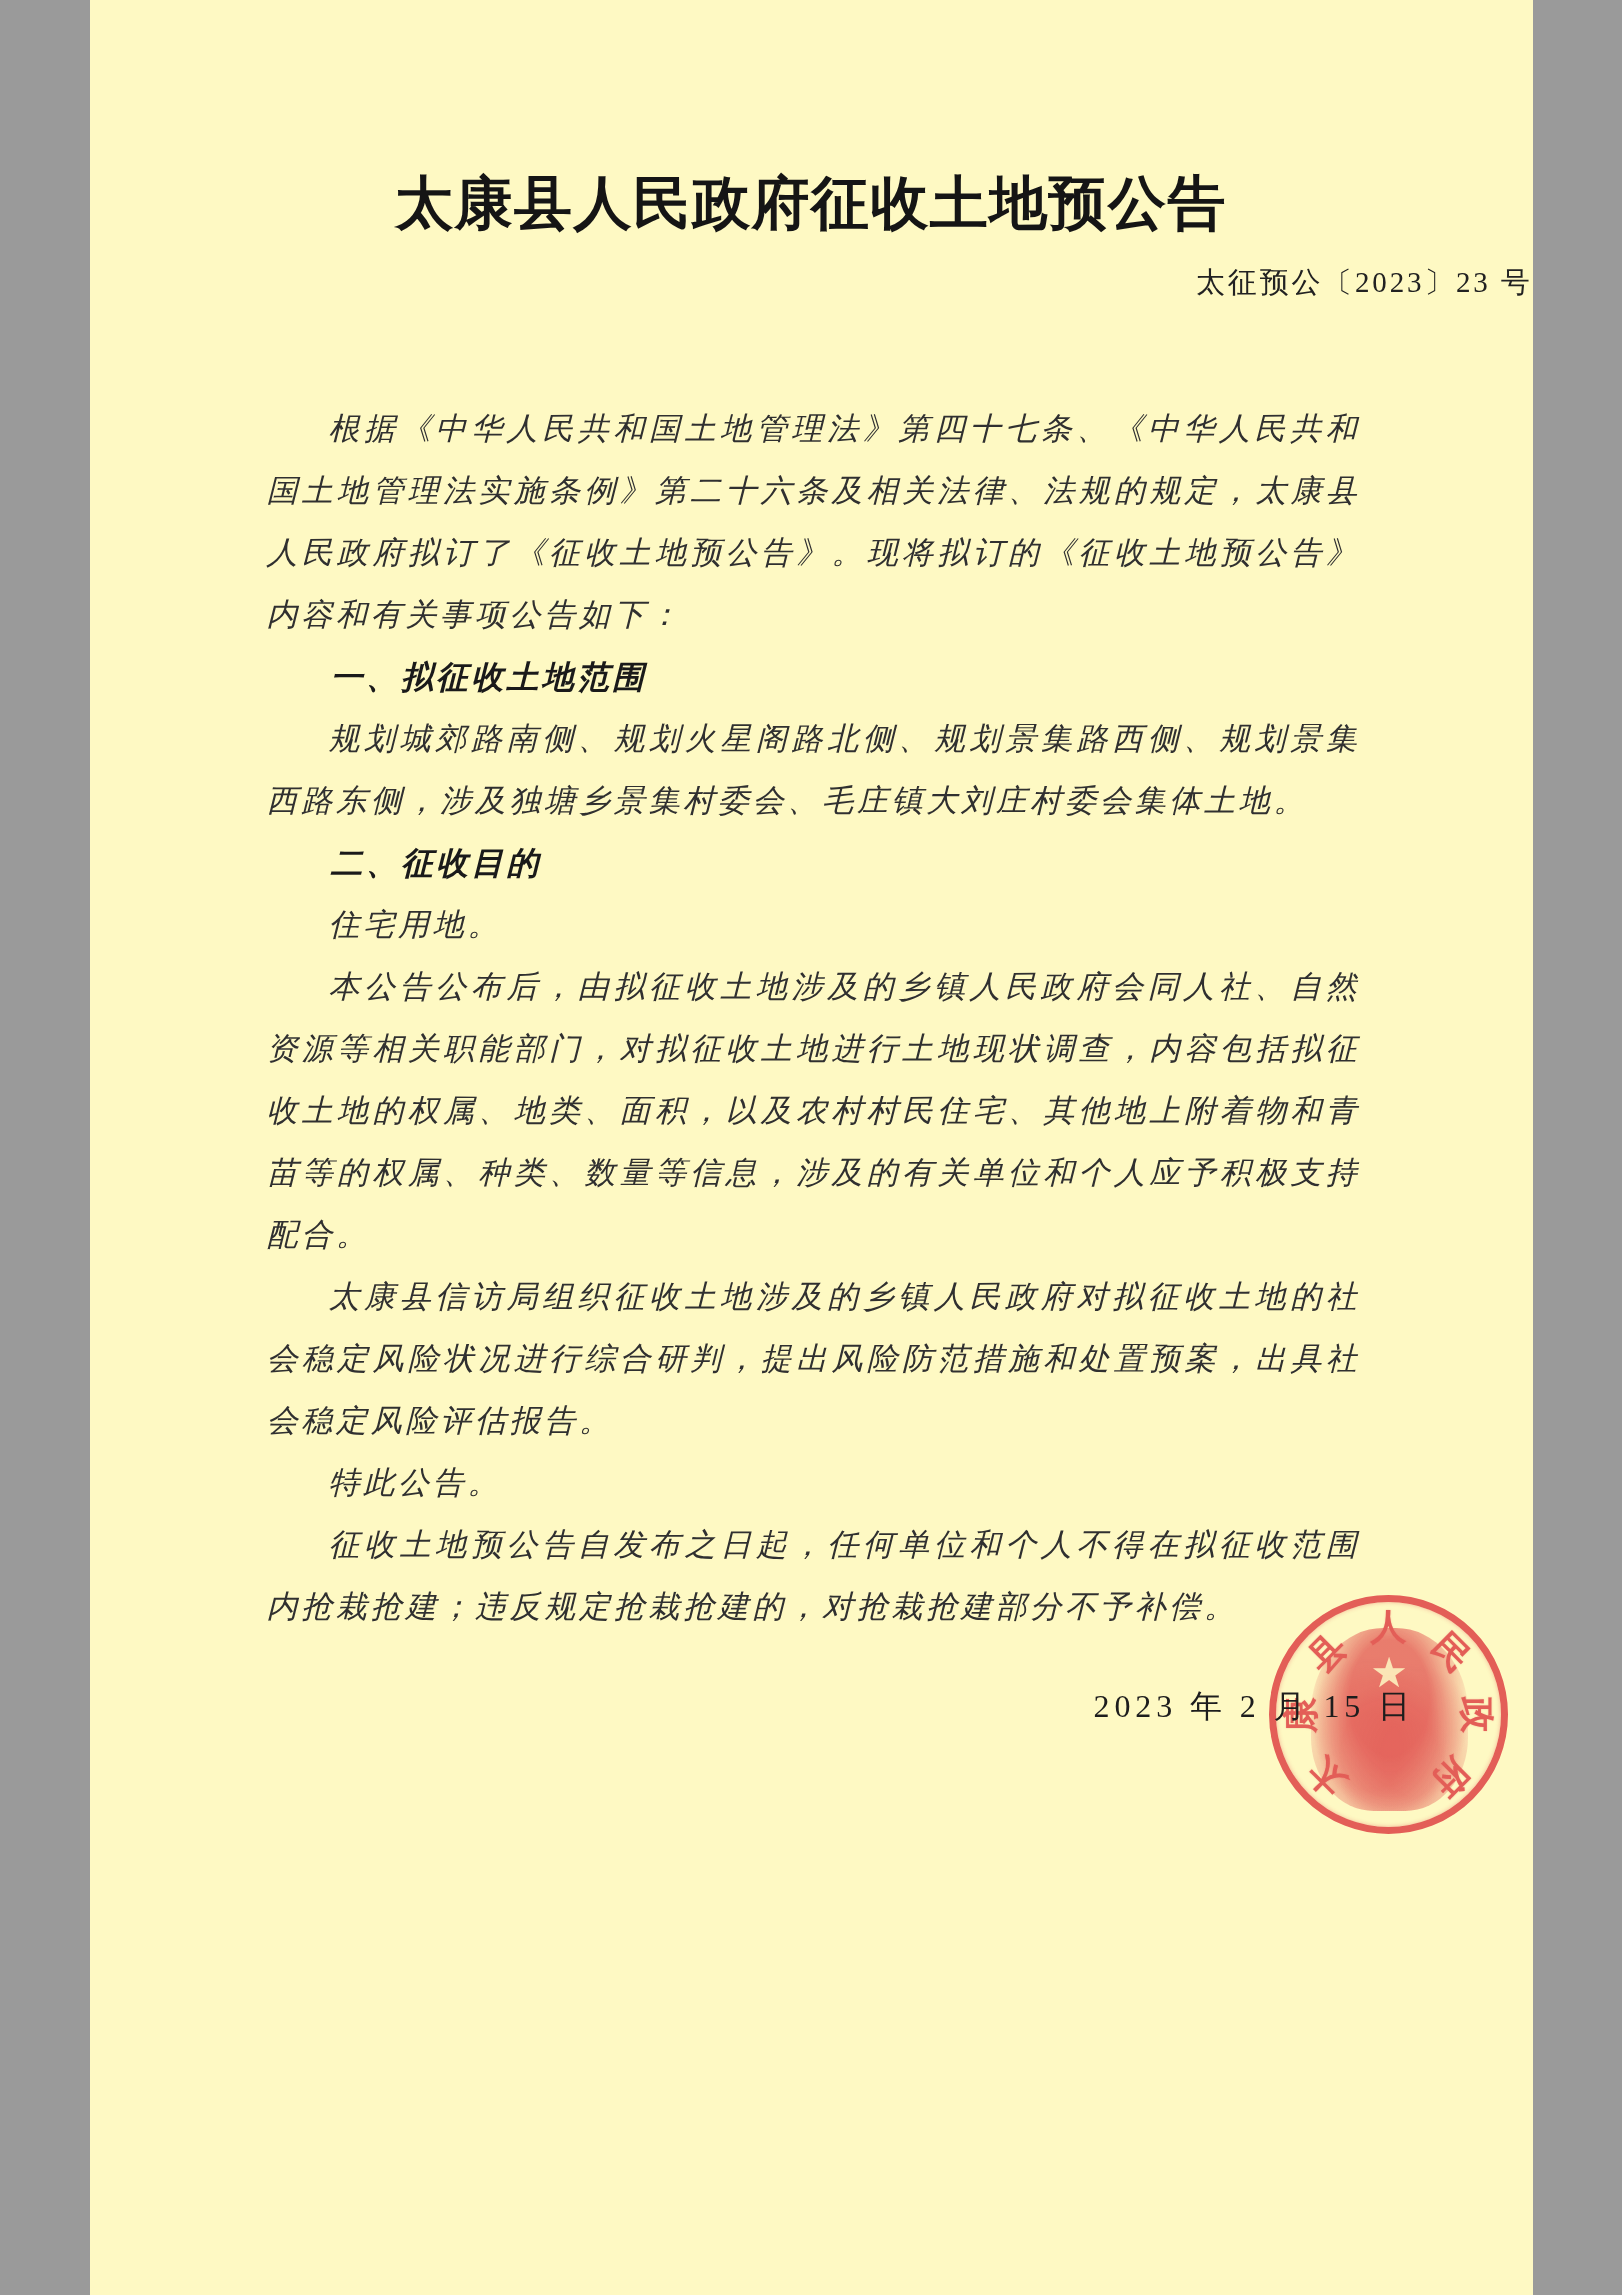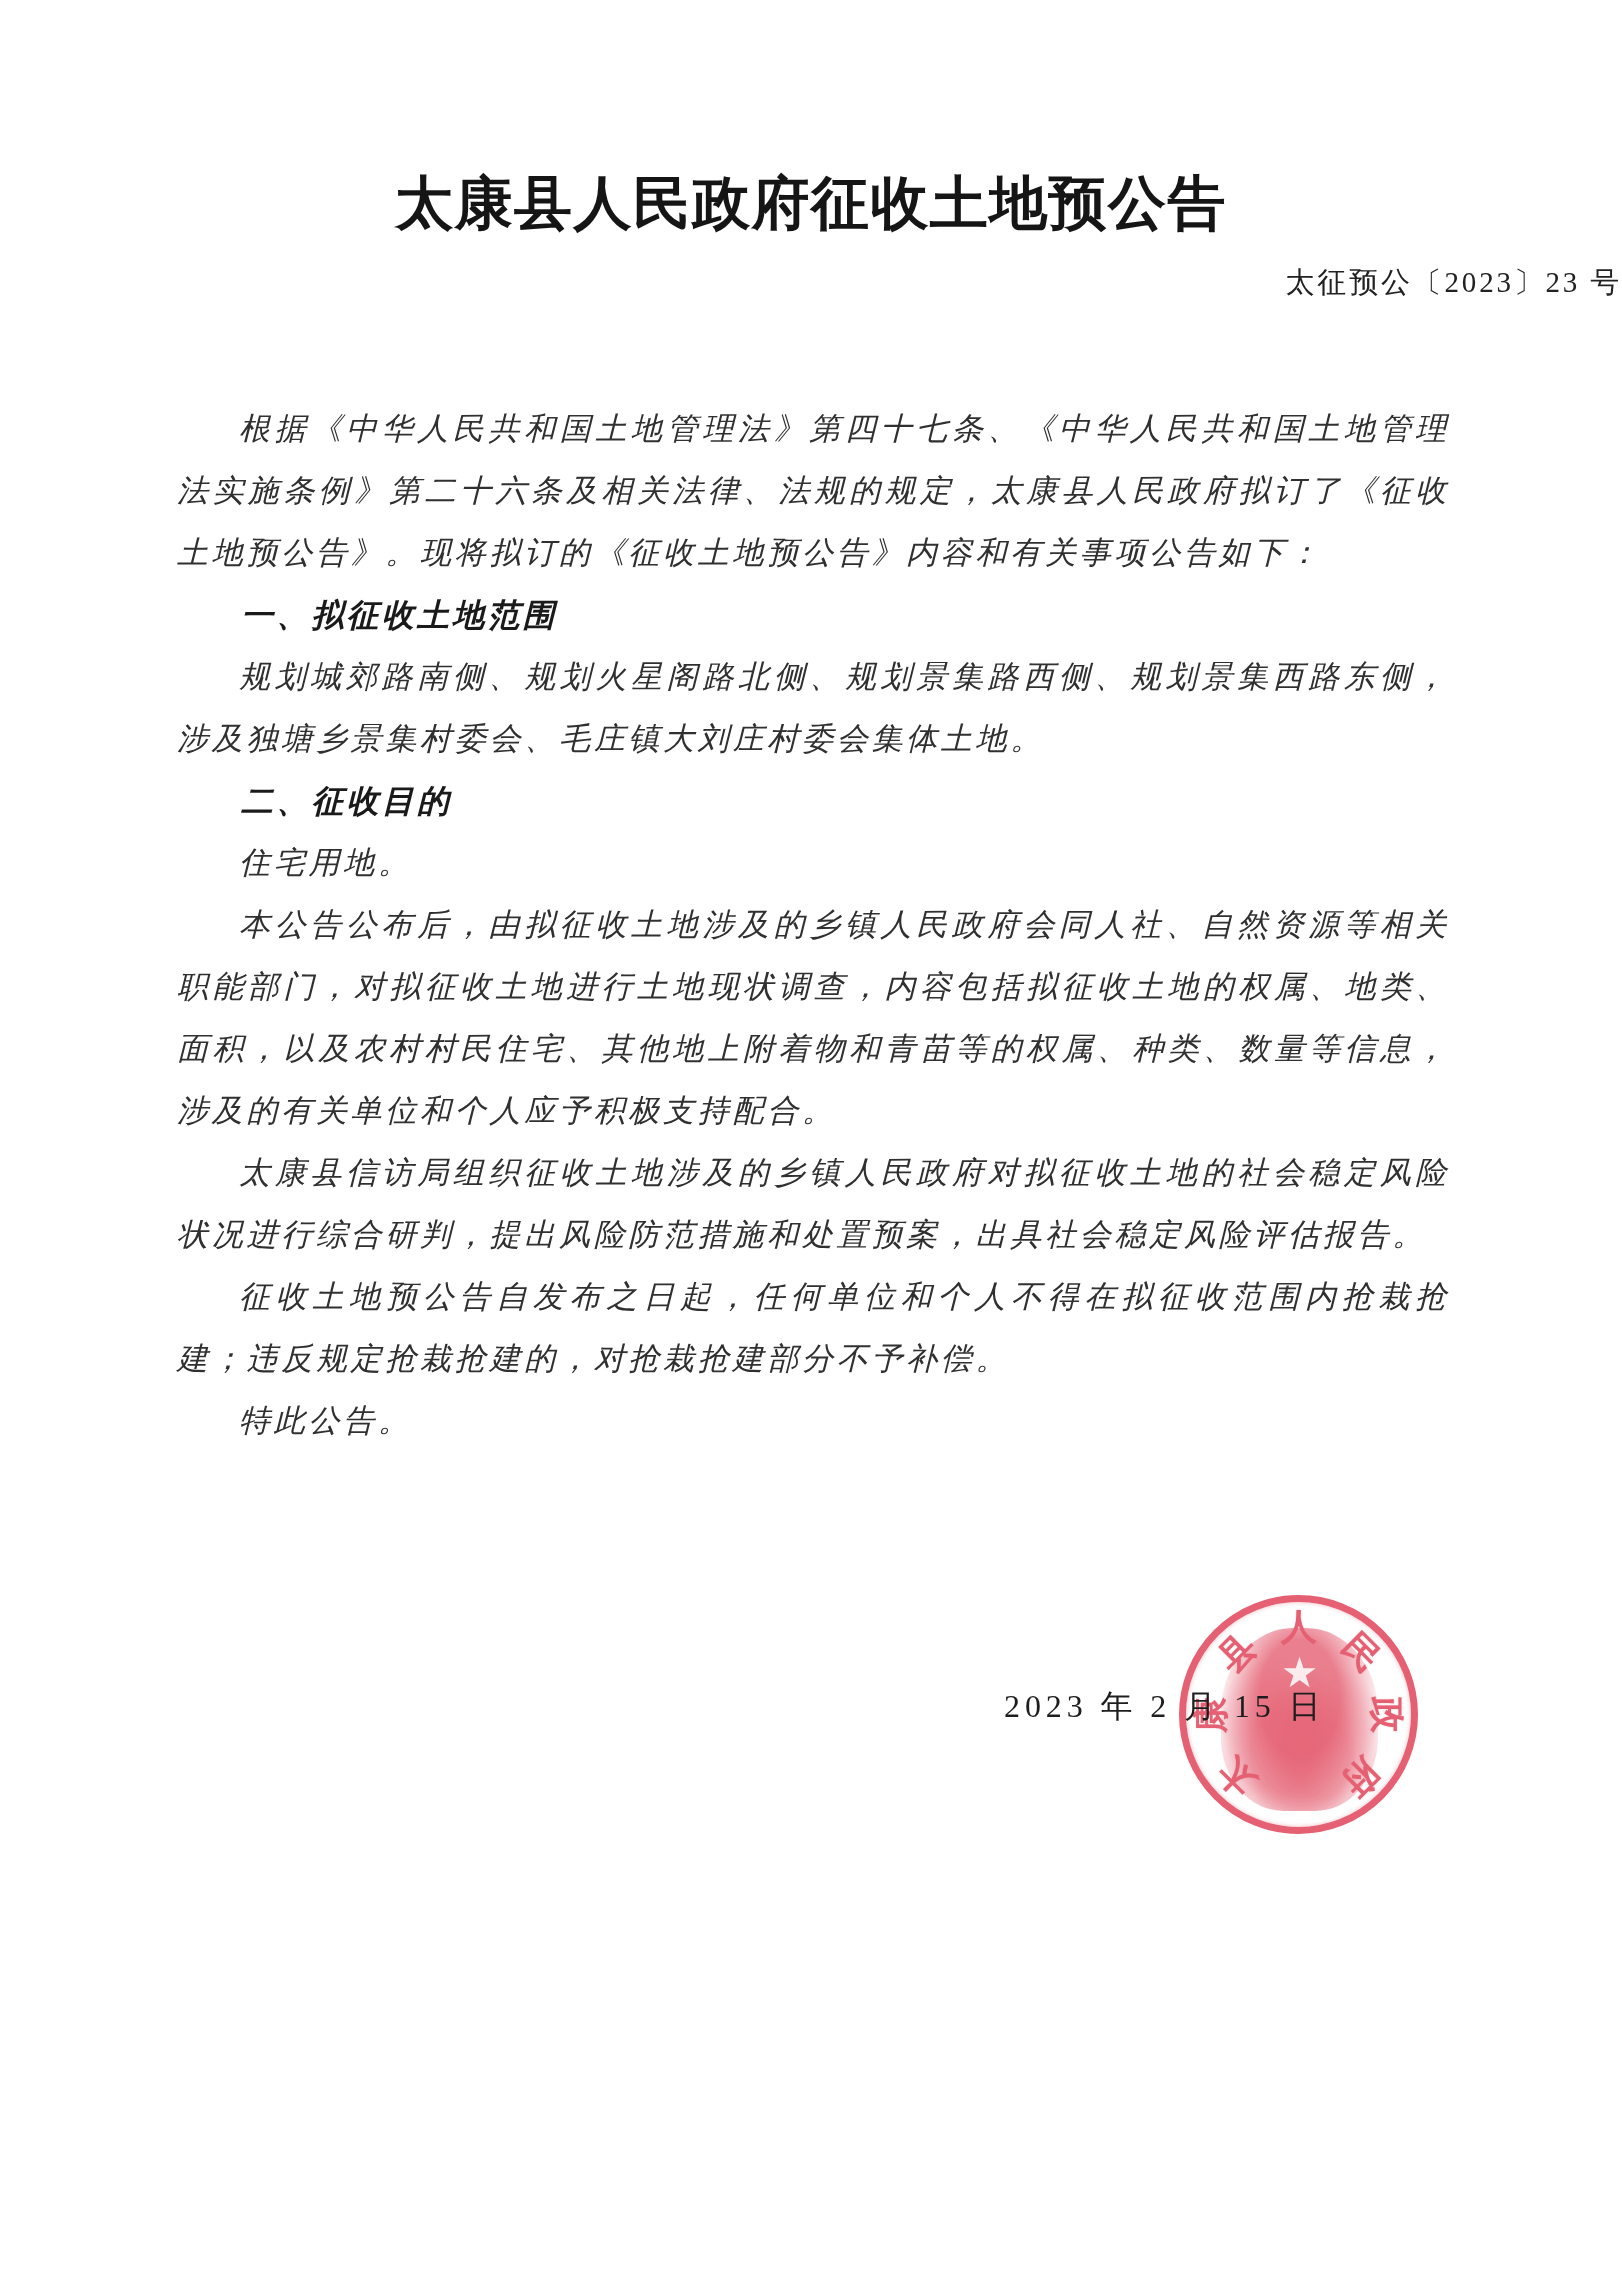--- a/index.html
+++ b/index.html
@@ -1,21 +1,21 @@
 <!DOCTYPE html>
 <html style="font-size:11px"><head>
 <meta charset="utf-8">
 <style>
   html,body { margin:0; padding:0; background:#9a9a9a; }
   .page {
     position: relative;
-    width: 1622px;
+    width: 1443px;
     height: 2295px;
     margin: 0 auto;
-    background: #ffffff;
+    background: #fef9c3;
     overflow: hidden;
     font-family: "Liberation Serif", "DejaVu Serif", serif;
     color: #2b2b2b;
   }
   .title {
     margin: 0;
     padding-top: 175px;
     text-align: center;
     font-size: 58px;
     line-height: 1.0;
@@ -138,23 +138,23 @@
     <p class="heading">一、拟征收土地范围</p>
     <p class="para">规划城郊路南侧、规划火星阁路北侧、规划景集路西侧、规划景集西路东侧，涉及独塘乡景集村委会、毛庄镇大刘庄村委会集体土地。</p>
 
     <p class="heading">二、征收目的</p>
     <p class="para">住宅用地。</p>
 
     <p class="para">本公告公布后，由拟征收土地涉及的乡镇人民政府会同人社、自然资源等相关职能部门，对拟征收土地进行土地现状调查，内容包括拟征收土地的权属、地类、面积，以及农村村民住宅、其他地上附着物和青苗等的权属、种类、数量等信息，涉及的有关单位和个人应予积极支持配合。</p>
 
     <p class="para">太康县信访局组织征收土地涉及的乡镇人民政府对拟征收土地的社会稳定风险状况进行综合研判，提出风险防范措施和处置预案，出具社会稳定风险评估报告。</p>
 
+    <p class="para">特此公告。</p>
+
     <p class="para">征收土地预公告自发布之日起，任何单位和个人不得在拟征收范围内抢栽抢建；违反规定抢栽抢建的，对抢栽抢建部分不予补偿。</p>
-
-    <p class="para">特此公告。</p>
   </div>
 
   <div class="date-line">2023 年 2 月 15 日</div>
 
   <div class="seal">
     <div class="seal-ring"></div>
     <div class="seal-char c0">太</div>
     <div class="seal-char c1">康</div>
     <div class="seal-char c2">县</div>
     <div class="seal-char c3">人</div>

